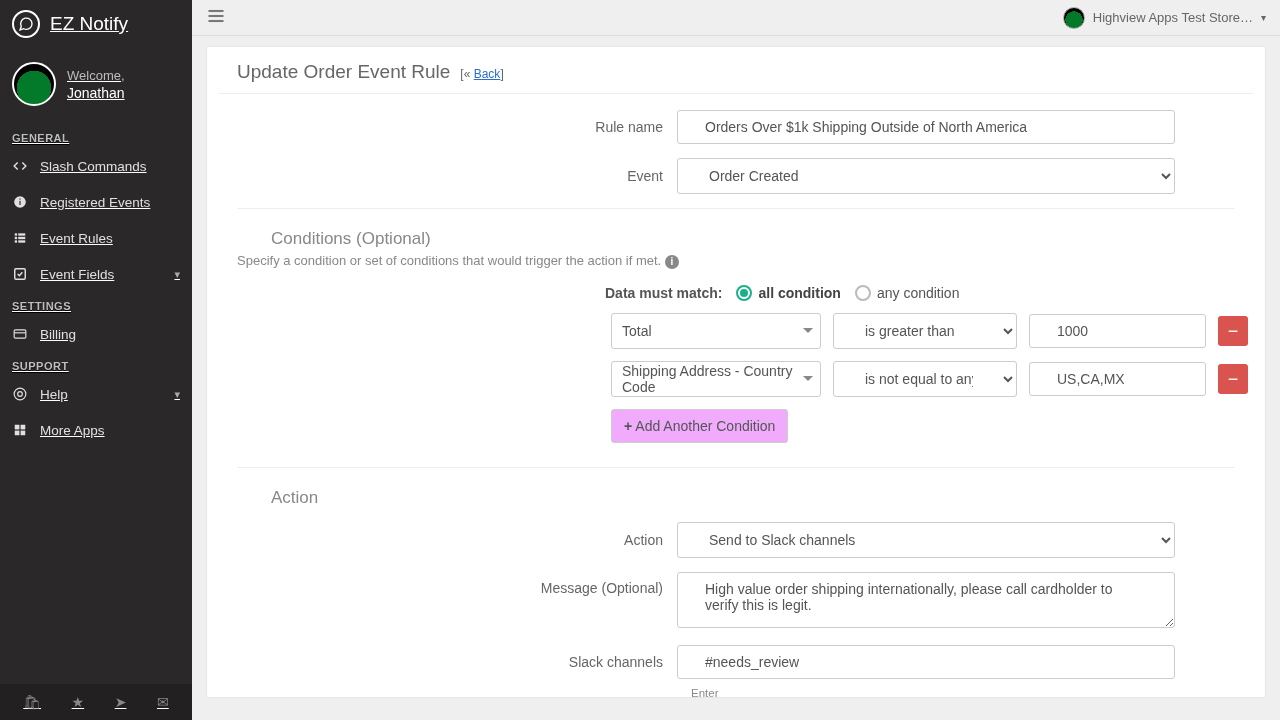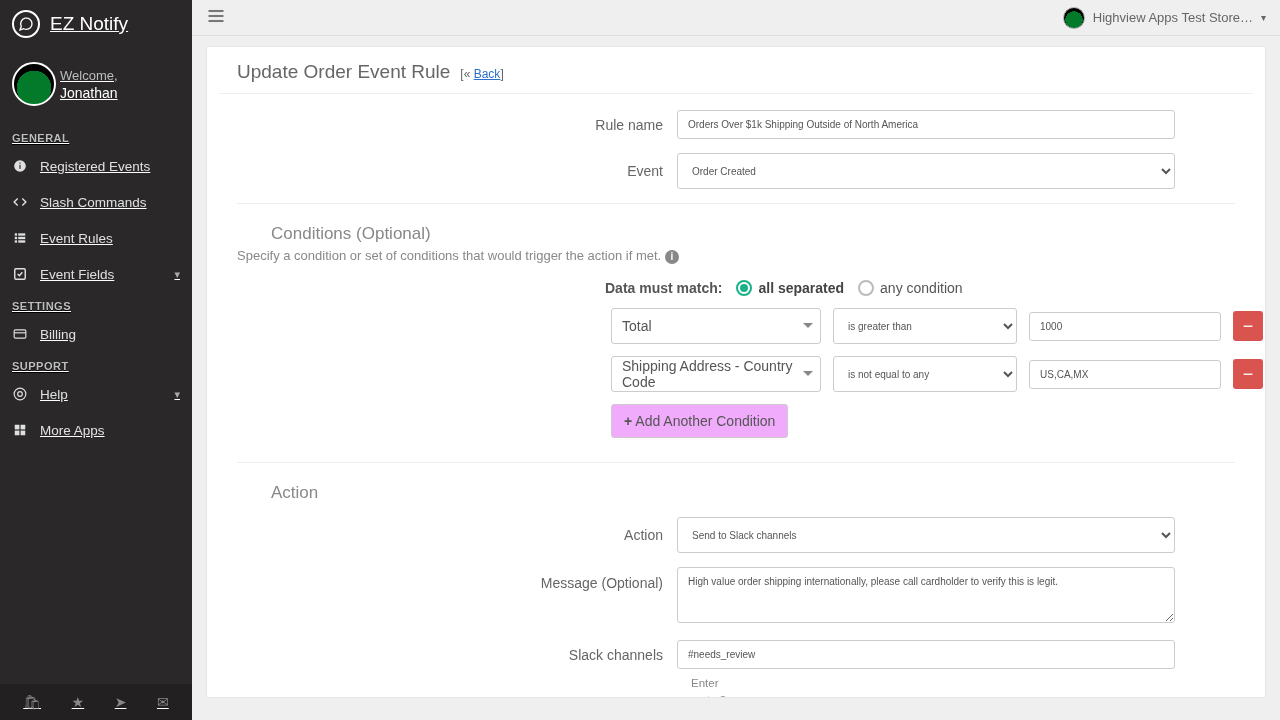--- a/index.html
+++ b/index.html
@@ -5,21 +5,21 @@
   * { box-sizing: border-box; margin: 0; padding: 0; }
   body { font-family: -apple-system, BlinkMacSystemFont, "Segoe UI", Arial, sans-serif; font-size: 14px; color: #555; background: #efefef; overflow: hidden; }
   
   .app { display: flex; height: 720px; width: 1280px; }
   
   
   .sidebar { width: 192px; background: #2a2828; color: #fff; display: flex; flex-direction: column; text-decoration: underline; }
   .brand { display: flex; align-items: center; gap: 10px; padding: 10px 12px; }
   .brand-icon { width: 28px; height: 28px; border-radius: 50%; border: 2px solid #fff; display:flex; align-items:center; justify-content:center; }
   .brand-name { font-size: 19px; font-weight: 400; color:#fff; }
-  .profile { display: flex; align-items: center; gap: 4px; padding: 14px 12px 18px; text-align: center; }
+  .profile { display: flex; align-items: center; gap: 11px; padding: 14px 12px 18px; text-align: center; }
   .avatar { width: 44px; height: 44px; border-radius: 50%; border: 2px solid #fff; background: radial-gradient(circle at 50% 60%, #027a2a 0 55%, #000 56% 100%); }
   .welcome { font-size: 13px; color: #bdbdbd; }
   .username { font-size: 14px; color: #fff; margin-top: 2px; }
   .section-label { font-size: 11px; font-weight: 700; color: #bfbfbf; letter-spacing: .5px; padding: 8px 12px 4px; text-shadow: 0 1px 0 #000; }
   .nav-item { display: flex; align-items: center; gap: 12px; padding: 10px 12px; color: #e0e0e0; cursor: pointer; font-size: 13.5px; }
   .nav-item .chev { margin-left: auto; font-size: 11px; color:#aaa; }
   .nav-icon { width: 16px; height:16px; display:inline-flex; align-items:center; justify-content:center; color:#e0e0e0; }
   .sidebar-footer { margin-top: auto; display: flex; justify-content: space-around; padding: 10px 8px; background:#222020; }
   .sidebar-footer span { color: #888; cursor:pointer; font-size:14px; }
   
@@ -33,21 +33,21 @@
   
   .content { margin: 10px 14px; background:#fff; border:1px solid #e6e6e6; border-radius:2px; padding: 10px 0 24px; overflow:auto; height: 652px; }
   .page-title-row { display:flex; align-items:baseline; gap:10px; padding: 4px 18px 10px; border-bottom:1px solid #eee; margin: 0 12px 16px; }
   .page-title { font-size: 19px; color:#666; font-weight:400; }
   .back-link { font-size:12px; color:#666; }
   .back-link a { color:#2a6fc9; text-decoration:underline; cursor:pointer; }
   
   .form-row { display:flex; align-items:center; margin: 0 0 14px; }
   .form-label { width: 470px; text-align:right; padding-right:14px; color:#666; font-size:14px; }
   .form-control { width: 498px; }
-  input[type=text], select, textarea { width:100%; padding:8px 10px; border:1px solid #ccc; border-radius:3px; font-size:10px; color:#555; font-family:inherit; }
+  input[type=text], select, textarea { width:100%; padding:8px 27px; border:1px solid #ccc; border-radius:3px; font-size:14px; color:#555; font-family:inherit; }
   textarea { resize: vertical; height: 56px; }
   select { background:#fff; height:36px; }
   
   .section-head { font-size:17px; color:#888; font-weight:400; padding: 6px 30px 4px; margin-left: 34px; }
   .section-sub { font-size:13px; color:#888; padding: 0 30px 14px; }
   hr.sep { border:none; border-top:1px solid #eee; margin: 6px 30px 14px; }
   
   .match-row { display:flex; align-items:center; gap:14px; padding: 2px 0 12px 398px; font-size:14px; }
   .match-label { font-weight:700; color:#555; }
   .radio-opt { display:flex; align-items:center; gap:6px; cursor:pointer; }
@@ -55,21 +55,21 @@
   .radio-dot.sel { border-color:#1ab188; }
   .radio-dot.sel::after { content:""; width:8px; height:8px; border-radius:50%; background:#1ab188; }
   .radio-opt.sel .radio-lab { font-weight:700; color:#444; }
   .radio-lab { color:#555; }
   
   .cond-row { display:flex; align-items:center; gap:12px; padding: 0 0 12px 404px; }
   .cond-field { width:210px; position:relative; }
   .cond-field .sel { border:1px solid #ccc; border-radius:3px; background:#fff; height:36px; display:flex; align-items:center; padding:0 26px 0 10px; color:#555; cursor:pointer; }
   .cond-field .sel::after { content:""; position:absolute; right:8px; top:15px; border:5px solid transparent; border-top-color:#888; }
   .cond-op { width:184px; }
-  .cond-val { width:192px; }
+  .cond-val { width:177px; }
   .btn-remove { width:30px; height:30px; background:#d9534f; border:none; border-radius:3px; color:#fff; font-size:18px; cursor:pointer; display:flex; align-items:center; justify-content:center; }
   .btn-add { border:1px solid #ccc; background:#f0abfc; border-radius:3px; padding:8px 12px; cursor:pointer; color:#555; font-size:14px; }
   .add-row { padding-left:404px; }
   
   .hint { font-size:11.5px; color:#888; padding:4px 0 0 484px; max-width: 520px; line-height:1.5; }
   .info-icon { display:inline-block; width:14px; height:14px; border-radius:50%; background:#888; color:#fff; font-size:10px; text-align:center; line-height:14px; font-weight:bold; }
 </style>
 </head>
 <body>
 
@@ -87,36 +87,36 @@
       <div class="avatar"></div>
       <div>
         <div class="welcome">Welcome,</div>
         <div class="username">Jonathan</div>
       </div>
     </div>
 
     <div class="section-label">GENERAL</div>
     <div class="nav-item">
       <span class="nav-icon">
+          <svg width="14" height="14" viewBox="0 0 24 24" fill="none" stroke="#e0e0e0" stroke-width="2.5">
+            <polyline points="16 18 22 12 16 6"></polyline>
+            <polyline points="8 6 2 12 8 18"></polyline>
+          </svg>
+        </span>
+      <span>Slash Commands</span>
+    </div>
+    <div class="nav-item">
+      <span class="nav-icon">
           <svg width="14" height="14" viewBox="0 0 24 24" fill="#e0e0e0">
             <circle cx="12" cy="12" r="10"></circle>
             <rect x="11" y="10" width="2" height="7" fill="#2a2828"></rect>
             <rect x="11" y="6" width="2" height="2" fill="#2a2828"></rect>
           </svg>
         </span>
       <span>Registered Events</span>
-    </div>
-    <div class="nav-item">
-      <span class="nav-icon">
-          <svg width="14" height="14" viewBox="0 0 24 24" fill="none" stroke="#e0e0e0" stroke-width="2.5">
-            <polyline points="16 18 22 12 16 6"></polyline>
-            <polyline points="8 6 2 12 8 18"></polyline>
-          </svg>
-        </span>
-      <span>Slash Commands</span>
     </div>
     <div class="nav-item">
       <span class="nav-icon">
           <svg width="14" height="14" viewBox="0 0 24 24" fill="#e0e0e0">
             <rect x="3" y="4" width="4" height="4"></rect>
             <rect x="9" y="4" width="12" height="4"></rect>
             <rect x="3" y="10" width="4" height="4"></rect>
             <rect x="9" y="10" width="12" height="4"></rect>
             <rect x="3" y="16" width="4" height="4"></rect>
             <rect x="9" y="16" width="12" height="4"></rect>
@@ -209,21 +209,21 @@
       </div>
 
       <hr class="sep">
       <div class="section-head">Conditions (Optional)</div>
       <div class="section-sub"><span>Specify a condition or set of conditions that would trigger the action if met.</span> <span class="info-icon">i</span></div>
 
       <div class="match-row">
         <span class="match-label">Data must match:</span>
         <span class="radio-opt sel">
           <span class="radio-dot sel"></span>
-          <span class="radio-lab">all separated</span>
+          <span class="radio-lab">all condition</span>
         </span>
         <span class="radio-opt">
           <span class="radio-dot"></span>
           <span class="radio-lab">any condition</span>
         </span>
       </div>
 
       <div class="cond-row">
         <div class="cond-field">
             <div class="sel">Total</div>

